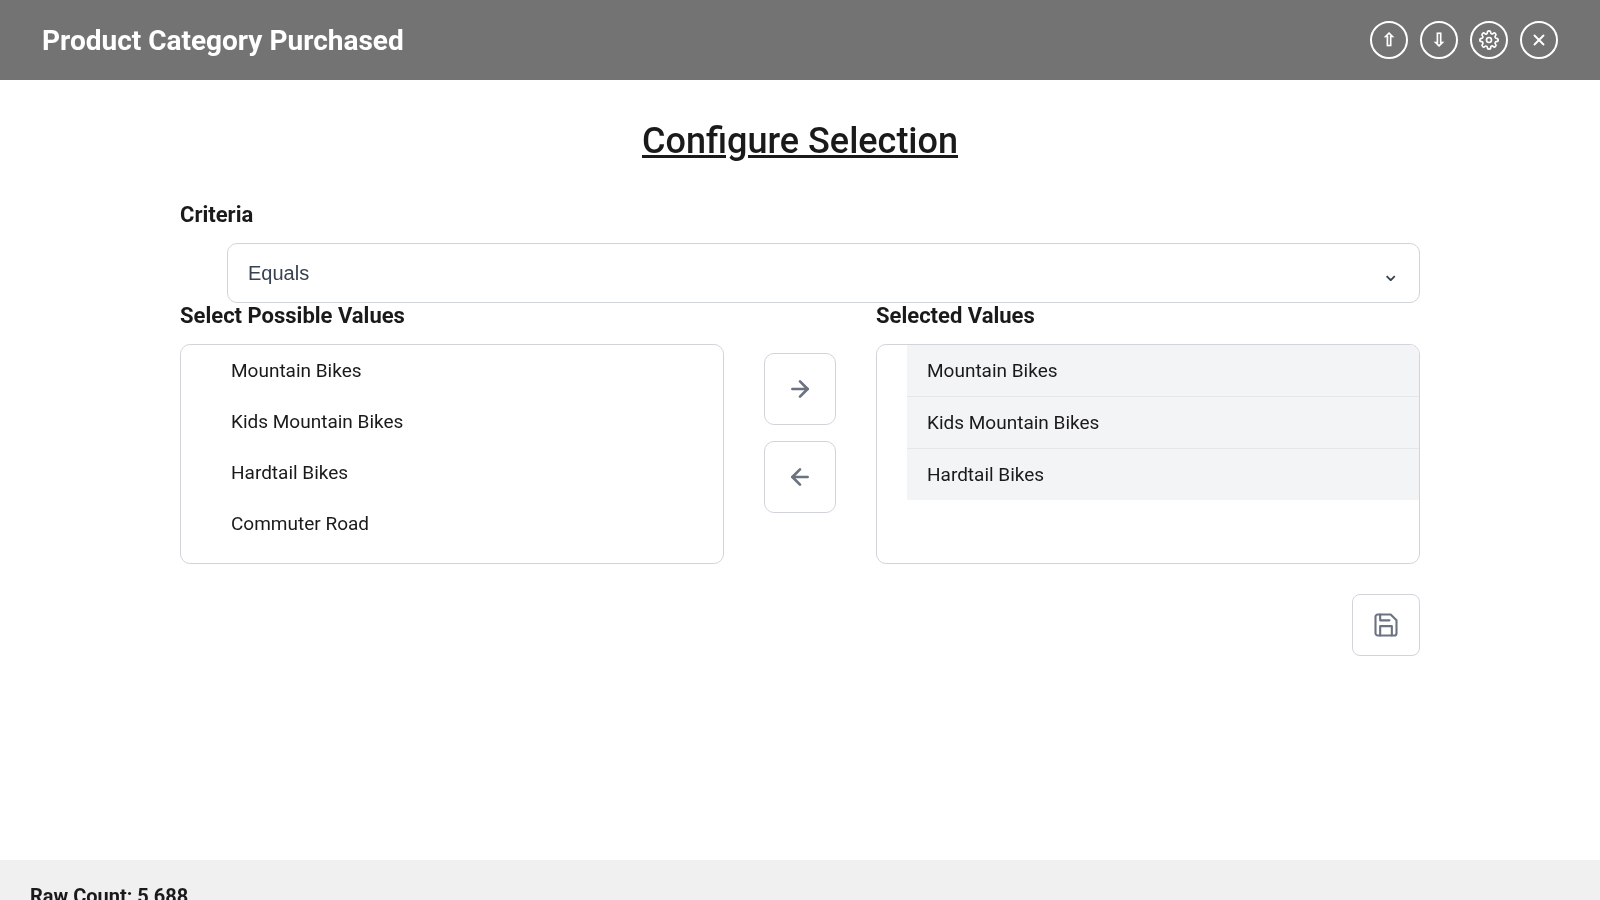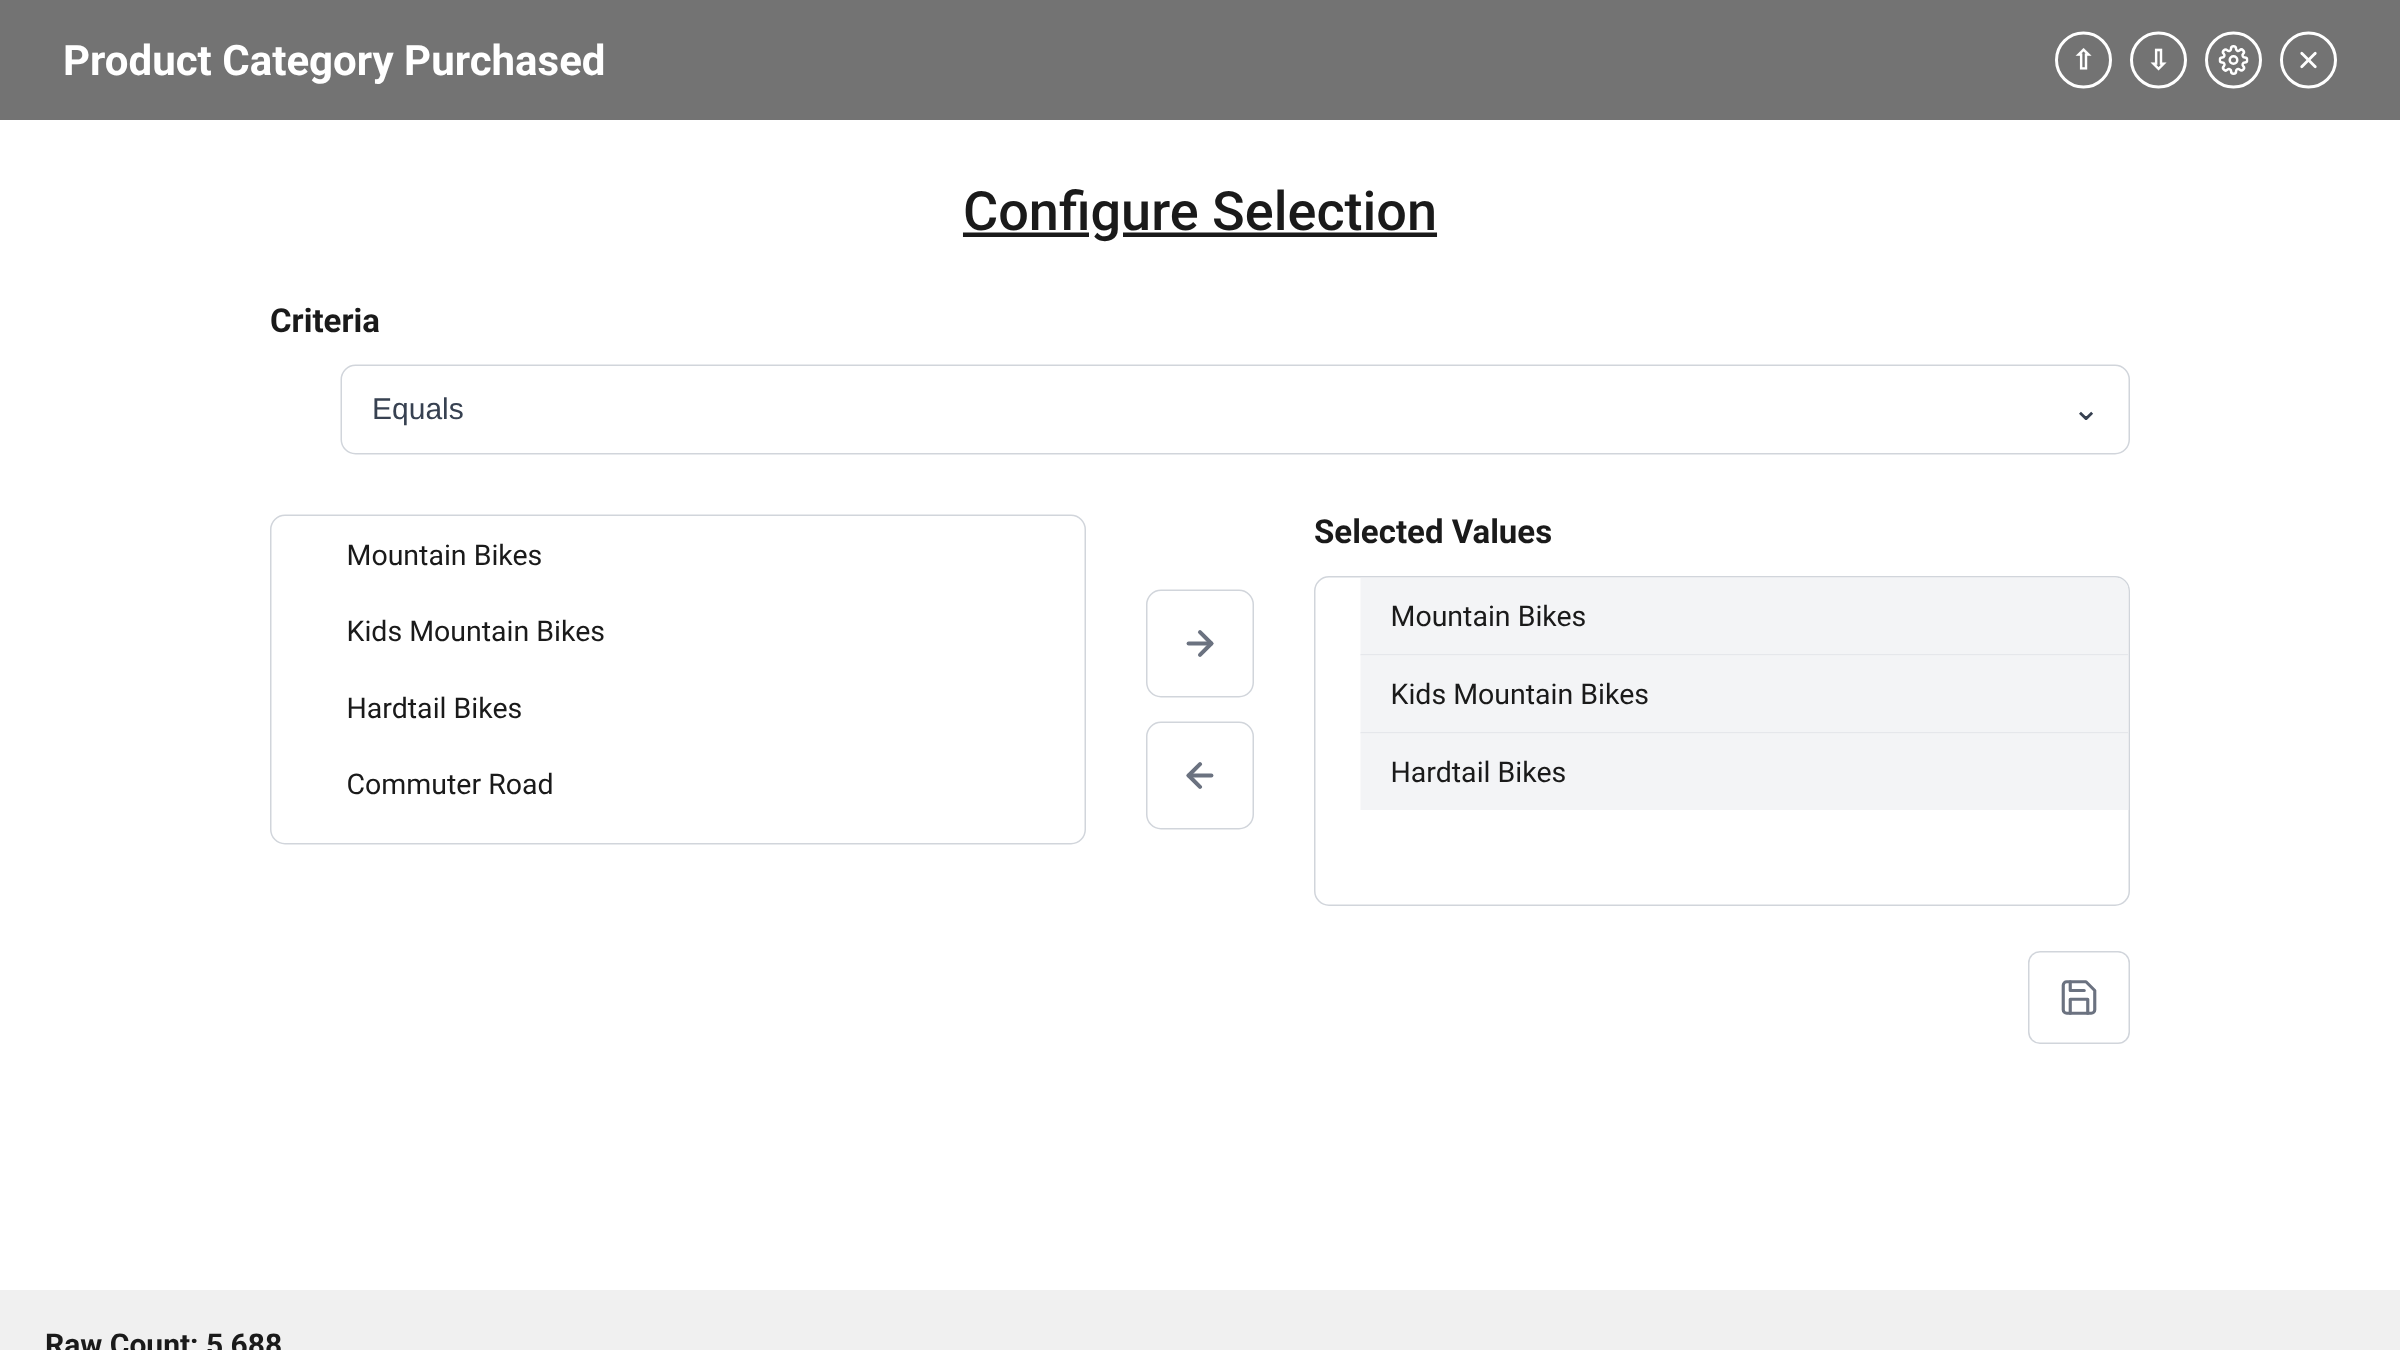--- a/index.html
+++ b/index.html
@@ -71,21 +71,20 @@
 
     .section-label {
       font-size: 22px;
       font-weight: 700;
       color: #1a1a1a;
       margin-bottom: 16px;
     }
 
     .dropdown-wrapper {
       position: relative;
-      margin-bottom: 40px;
       padding-left: 47px;
     }
 
     .dropdown-wrapper select {
       width: 100%;
       border: 1.5px solid #d1d5db;
       border-radius: 10px;
       padding: 18px 20px;
       font-size: 20px;
       color: #374151;
@@ -263,20 +262,21 @@
         <option>Contains</option>
         <option>Does Not Contain</option>
       </select>
       <span class="dropdown-chevron">⌄</span>
     </div>
   </div>
 
   <div class="values-layout">
 
     <div class="possible-values-section">
+      <div class="section-label">Select Possible Values</div>
       <div class="list-box list-box-possible">
         <div class="list-item">Mountain Bikes</div>
         <div class="list-item">Kids Mountain Bikes</div>
         <div class="list-item">Hardtail Bikes</div>
         <div class="list-item">Commuter Road</div>
         <div class="list-item">Road Bikes</div>
 
       </div>
     </div>
 

